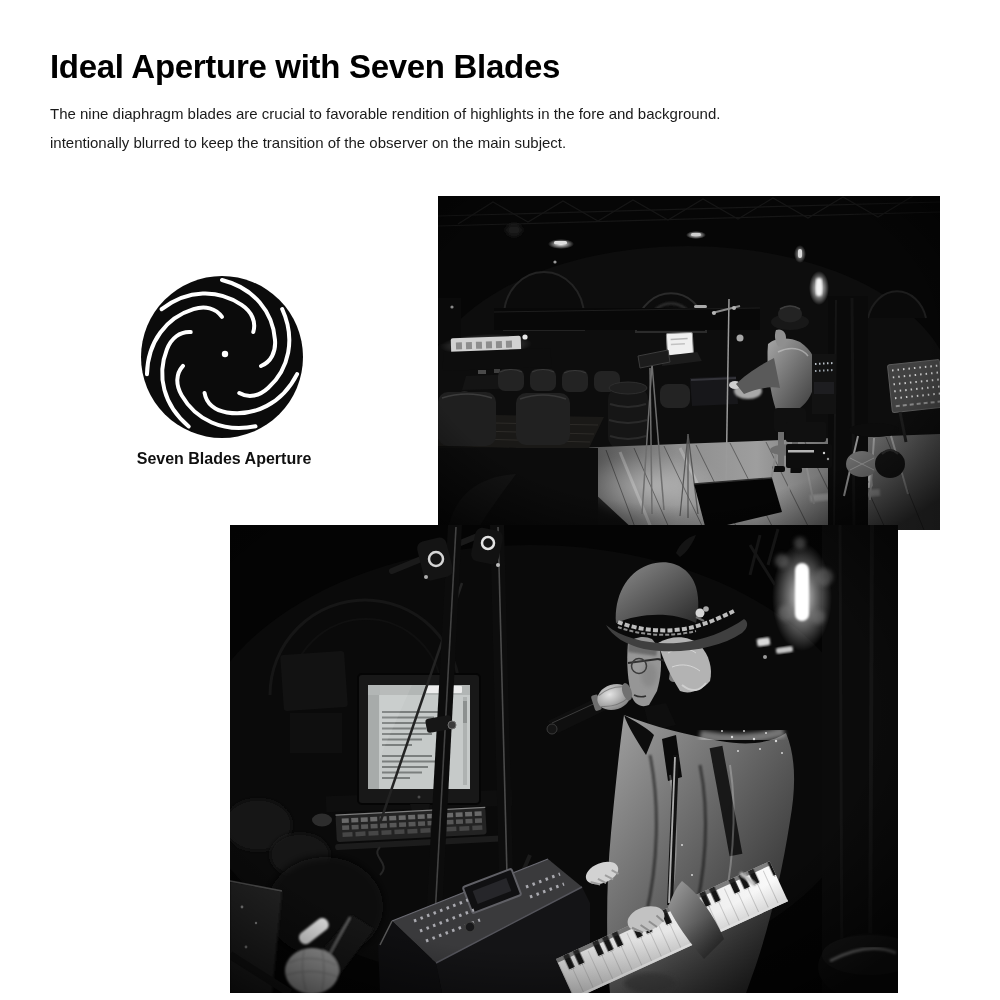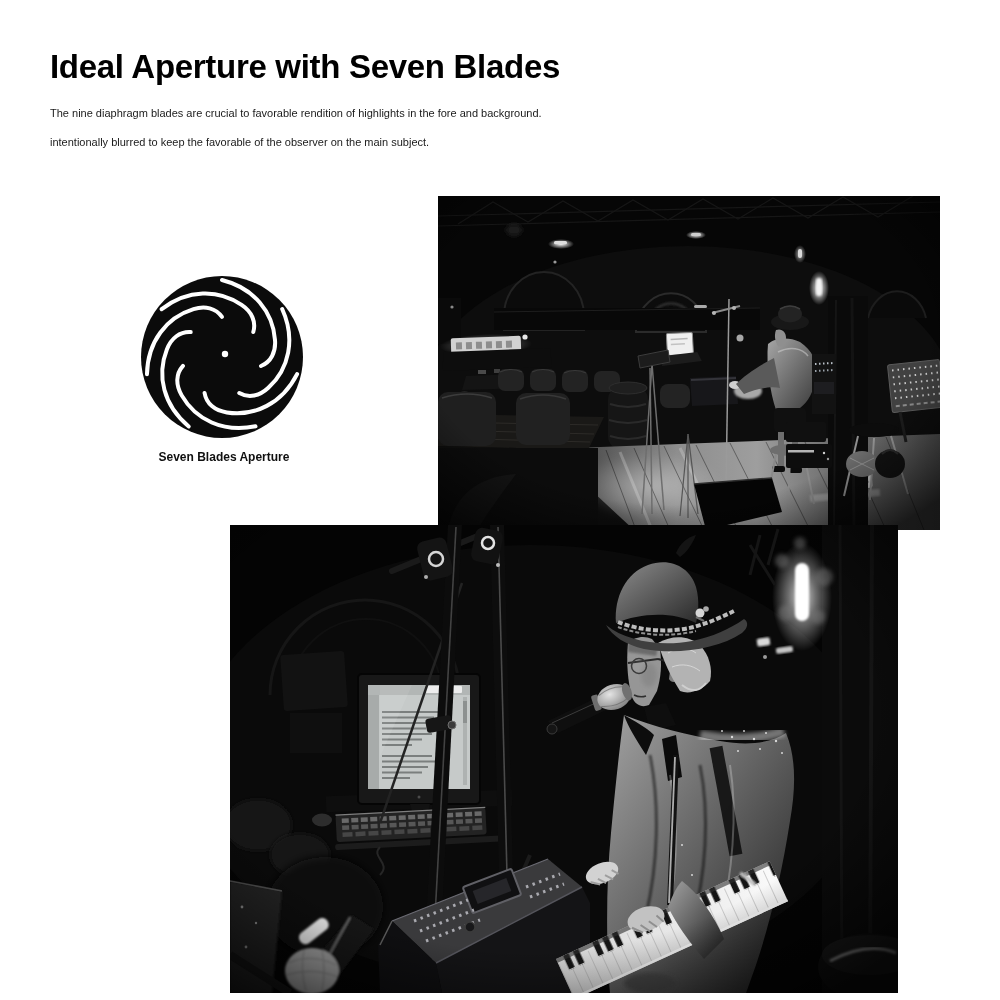--- a/index.html
+++ b/index.html
@@ -1,39 +1,39 @@
 <!DOCTYPE html>
 <html><head>
 <meta charset="utf-8">
 <style>
   html,body{margin:0;padding:0;background:#ffffff;}
   .canvas{position:relative;width:1000px;height:1000px;background:#fff;overflow:hidden;
           font-family:"Liberation Sans",sans-serif;}
   .title{position:absolute;left:50px;top:48px;margin:0;font-size:33px;font-weight:bold;
          color:#000;letter-spacing:-0.3px;}
-  .para{position:absolute;left:50px;top:99px;font-size:11px;line-height:29px;color:#1a1a1a;}
+  .para{position:absolute;left:50px;top:99px;font-size:15px;line-height:29px;color:#1a1a1a;}
   .para div{white-space:nowrap;}
   .aperture-svg{position:absolute;left:139px;top:274px;width:166px;height:166px;}
   .caption{position:absolute;left:93px;top:450px;width:262px;text-align:center;
-           font-size:12px;font-weight:bold;color:#101010;}
+           font-size:16px;font-weight:bold;color:#101010;}
   .photo{position:absolute;overflow:hidden;background:#060606;}
   .photo svg{display:block;width:100%;height:100%;}
   .photo-top{left:438px;top:196px;width:502px;height:334px;z-index:1;}
   .photo-bottom{left:230px;top:525px;width:668px;height:468px;z-index:2;}
 </style>
 </head>
 <body>
 
 <div class="canvas">
 
   <h1 class="title">Ideal Aperture with Seven Blades</h1>
 
   <div class="para">
     <div>The nine diaphragm blades are crucial to favorable rendition of highlights in the fore and background.</div>
-    <div>intentionally blurred to keep the favorable of the observer on the main subject.</div>
+    <div>intentionally blurred to keep the transition of the observer on the main subject.</div>
   </div>
 
   <svg class="aperture-svg" viewBox="0 0 166 166" role="img">
     <circle cx="83" cy="83" r="81" fill="#0b0b0b"></circle>
     <g stroke="#ffffff" stroke-width="4" fill="none" stroke-linecap="round">
       <g id="bl">
           <path d="M83,6 C115,14 134,38 136,66 C137,78 132,88 122,92"></path>
         </g>
       <use href="#bl" transform="rotate(51.4 83 83)"></use>
       <use href="#bl" transform="rotate(102.8 83 83)"></use>

